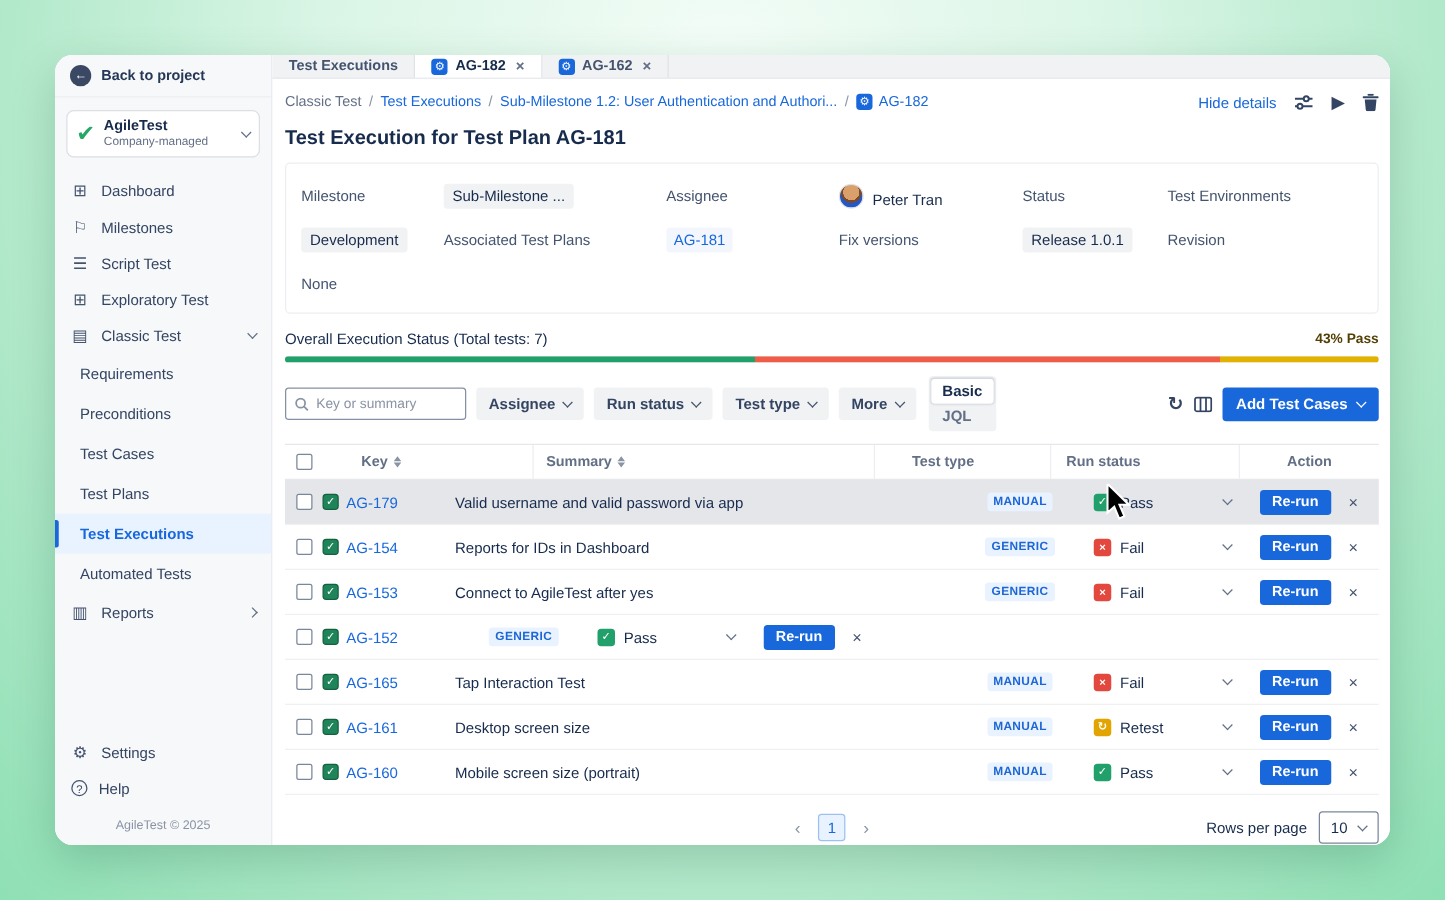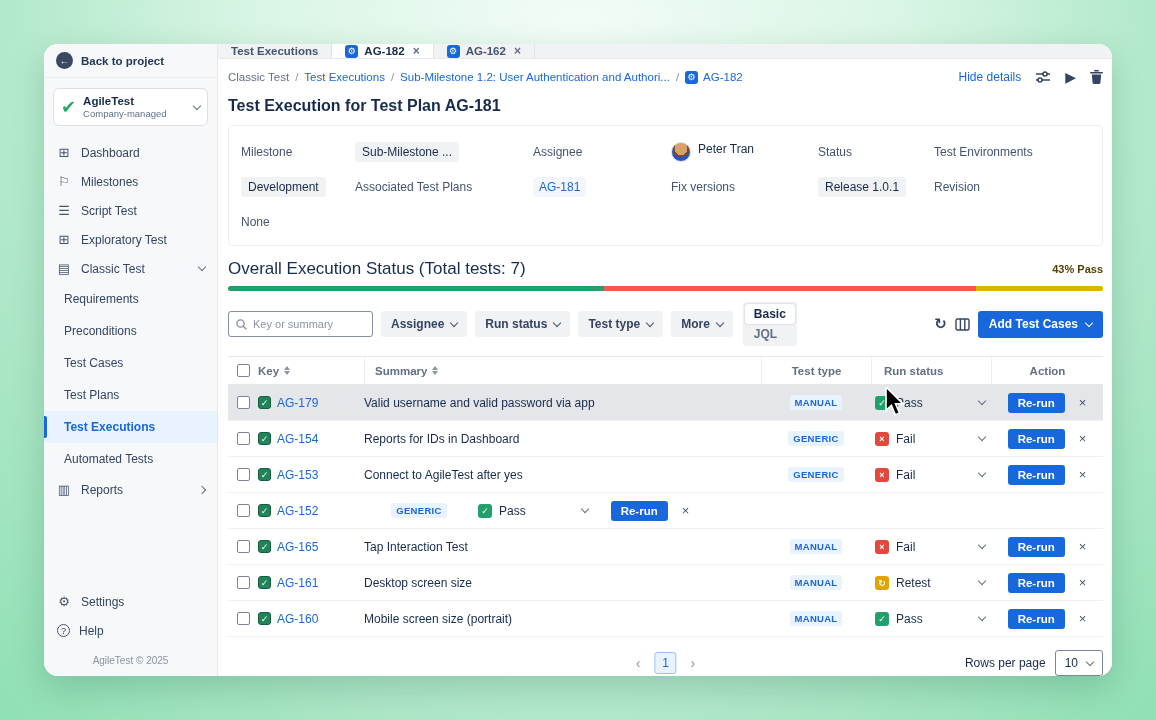--- a/index.html
+++ b/index.html
@@ -61,46 +61,46 @@
   .page-title { font-size: 16px; font-weight: 700; color: #172b4d; margin: 12px 0 10px; }
   
   .details { border: 1px solid #eceef1; border-radius: 4px; padding: 8px 12px 6px; }
   .d-grid { display: grid; grid-template-columns: 114px 178px 138px 147px 116px 1fr; align-items: center; }
   .d-label { font-size: 12px; color: #44546f; }
   .d-cell { height: 35px; display: flex; align-items: center; }
   .chip { background: #f1f2f4; border-radius: 3px; padding: 3px 7px; font-size: 12px; color: #172b4d; }
   .d-link { color: #1868db; font-size: 12px; background: #f3f7fd; padding: 3px 6px; border-radius: 3px; cursor: pointer; }
   .d-text { font-size: 12px; color: #44546f; }
   .badge-progress { background: #e9f2ff; color: #1868db; font-size: 9.5px; font-weight: 700; letter-spacing: .4px; padding: 3px 6px; border-radius: 3px; }
-  .user { display: flex; align-items: flex-start; gap: 7px; font-size: 12px; color: #172b4d; }
+  .user { display: flex; align-items: flex-end; gap: 7px; font-size: 12px; color: #172b4d; }
   .avatar { width: 20px; height: 20px; border-radius: 50%;
     background: radial-gradient(circle at 50% 32%, #d9a06b 0 42%, #7b4a2d 43% 55%, #2457c5 56% 100%); border: 1px solid #e0e2e6; }
   
   .exec-row { display: flex; align-items: center; justify-content: space-between; margin-top: 13px; }
-  .exec-label { font-size: 17px; color: #172b4d; }
+  .exec-label { font-size: 12px; color: #172b4d; }
   .exec-pass { font-size: 11px; color: #533f04; font-weight: 600; }
   .progress { display: flex; height: 5px; border-radius: 3px; overflow: hidden; margin-top: 7px; background: #eee; }
   .progress div { height: 100%; }
   
   .filter-row { display: flex; align-items: center; margin-top: 11px; gap: 8px; }
   .search-box { display: flex; align-items: center; gap: 6px; width: 145px; height: 26px; border: 1px solid #8590a2; border-radius: 3px; padding: 0 7px; background: #fff; }
   .search-box input { border: none; outline: none; width: 100%; font-size: 11px; color: #172b4d; font-family: inherit; }
   .search-box input::placeholder { color: #8993a4; }
   .f-drop { display: flex; align-items: center; gap: 7px; background: #f1f2f4; border-radius: 3px; height: 26px; padding: 0 10px; font-size: 12px; font-weight: 600; color: #344563; cursor: pointer; }
   .f-drop .chev { border-color: #44546f; }
   .mode-toggle { display: flex; background: #f1f2f4; border-radius: 3px; padding: 2px; margin-left: 2px; flex-direction: column; }
   .mode { font-size: 12px; font-weight: 600; padding: 3px 9px; border-radius: 3px; color: #626f86; cursor: pointer; }
   .mode.active { background: #fff; color: #172b4d; box-shadow: 0 0 2px rgba(9,30,66,.25); }
   .filter-spacer { flex: 1; }
   .t-ico { color: #344563; font-size: 15px; cursor: pointer; display: inline-flex; align-items: center; }
   .add-btn { display: flex; align-items: center; gap: 8px; background: #1868db; color: #fff; font-size: 12px; font-weight: 600; height: 27px; padding: 0 11px; border-radius: 3px; border: none; cursor: pointer; font-family: inherit; }
   .add-btn .chev { border-color: #fff; }
   
   .table { margin-top: 10px; }
-  .t-head { display: flex; align-items: center; height: 29px; border-top: 1px solid #e6e8eb; border-bottom: 1px solid #e6e8eb; font-size: 11.5px; color: #626f86; font-weight: 600; }
+  .t-head { display: flex; align-items: center; height: 29px; border-top: 1px solid #e6e8eb; border-bottom: 1px solid #e6e8eb; font-size: 11.5px; color: #626f86; font-weight: 600; gap: 31px; }
   .t-row { display: flex; align-items: center; height: 36px; border-bottom: 1px solid #eef0f2; font-size: 12px; color: #172b4d; }
   .t-row.hover { background: #e4e6ea; }
   .c-check { width: 30px; display: flex; justify-content: center; }
   .checkbox { width: 13px; height: 13px; border: 1.5px solid #7a869a; border-radius: 2px; background: #fff; cursor: pointer; }
   .c-key { width: 106px; display: flex; align-items: center; gap: 6px; }
   .c-sum { flex: 1; min-width: 0; padding-right: 8px; }
   .c-type { width: 110px; display: flex; justify-content: center; }
   .c-status { width: 120px; display: flex; align-items: center; gap: 7px; padding-left: 4px; }
   .c-action { width: 112px; display: flex; align-items: center; justify-content: center; gap: 14px; }
   .t-head .c-type, .t-head .c-status, .t-head .c-action, .t-head .c-sum { border-left: 1px solid #eceef1; height: 100%; display: flex; align-items: center; }

